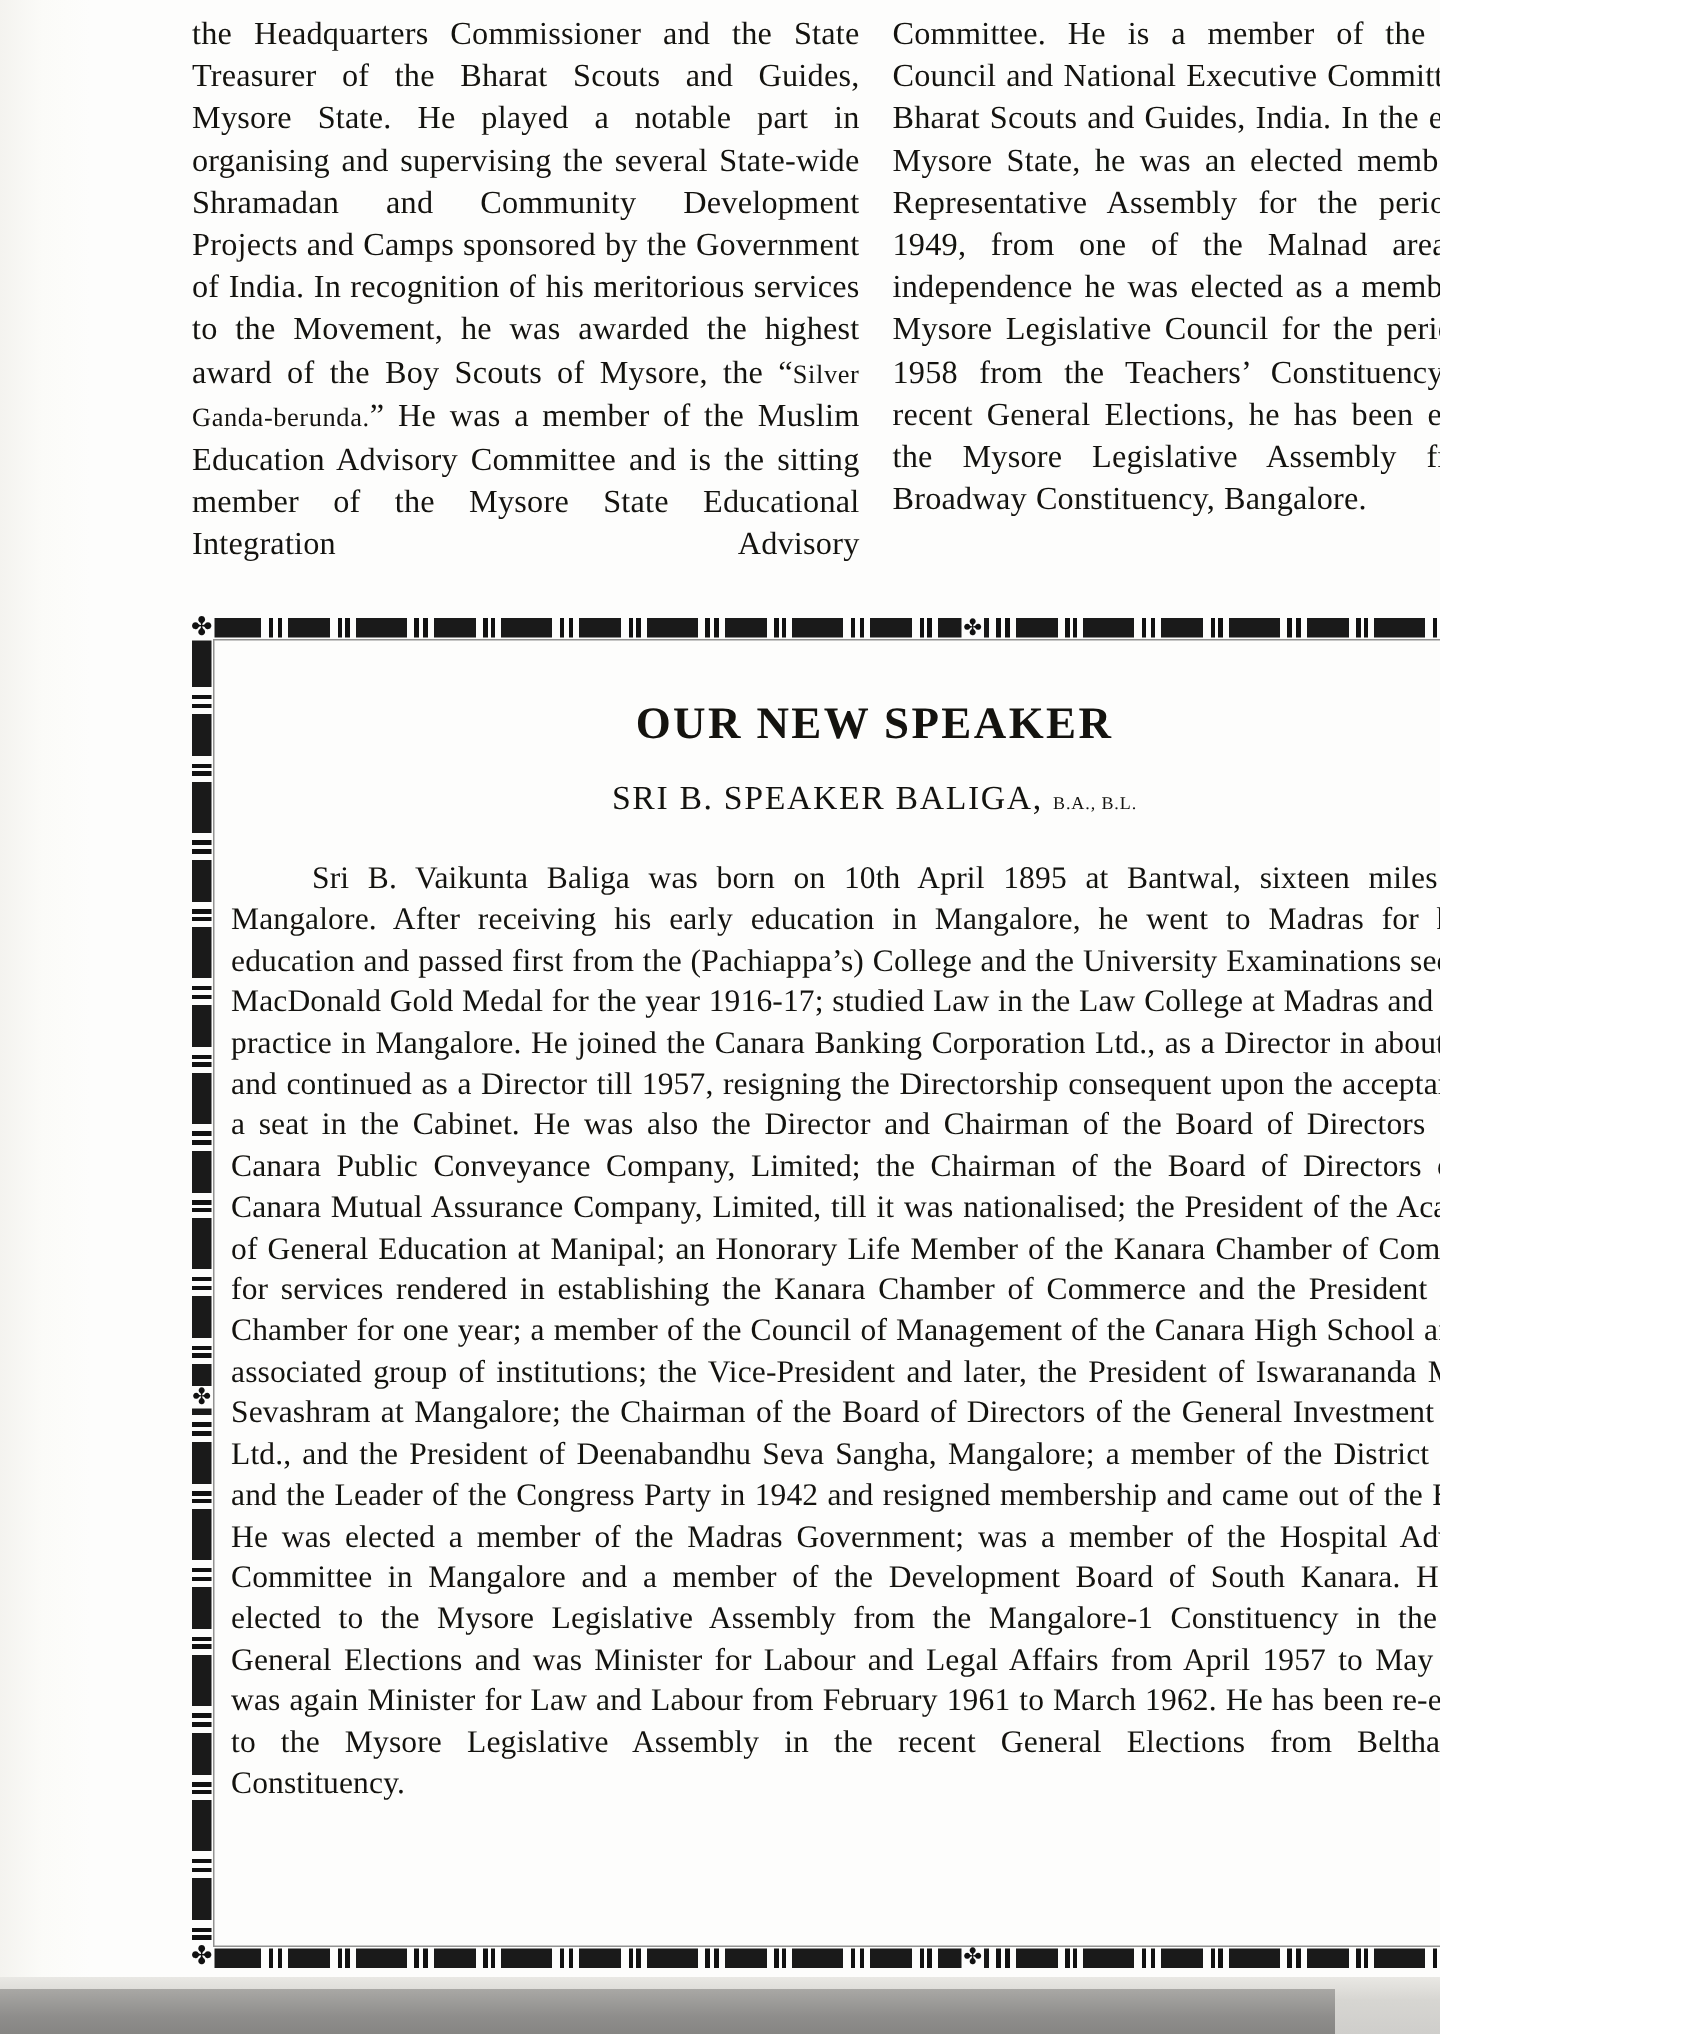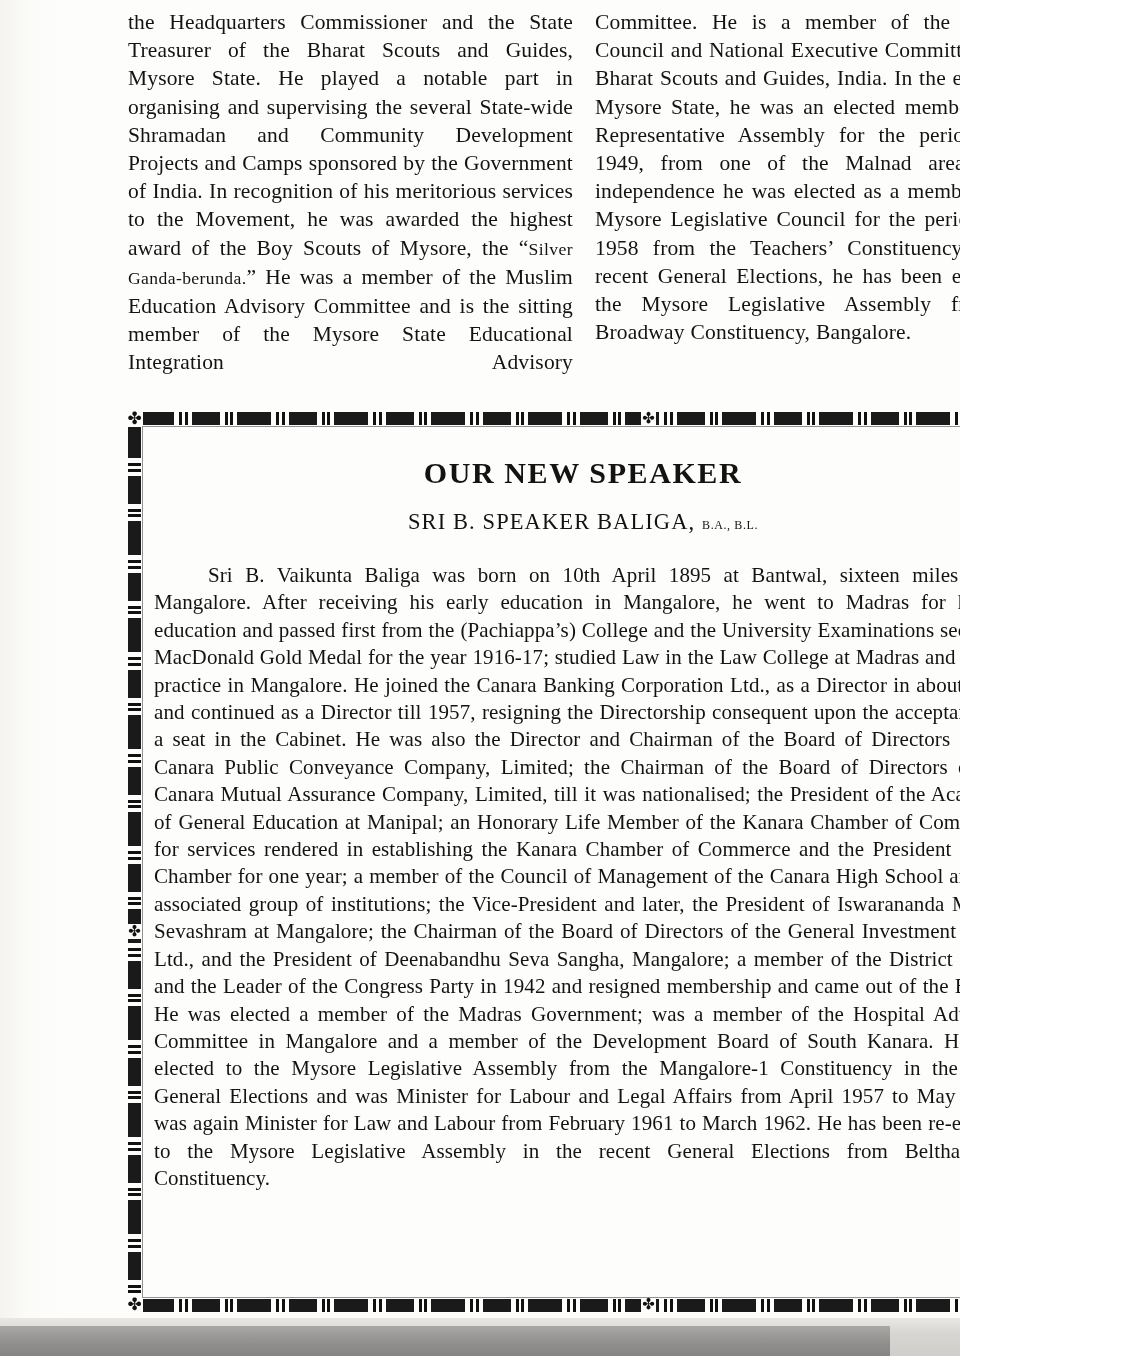--- a/index.html
+++ b/index.html
@@ -179,21 +179,21 @@
     left: 26px;
     top: 24px;
     width: 858px;
   }
 
   .feature-title {
     text-align: center;
     font-size: 30px;
     font-weight: bold;
     letter-spacing: 1.6px;
-    margin: 20px 0 0 0;
+    margin: 30px 0 0 0;
     font-family: "Liberation Serif", "DejaVu Serif", serif;
   }
   .feature-subtitle {
     text-align: center;
     font-size: 22.5px;
     letter-spacing: 1.1px;
     margin: 19px 0 0 0;
   }
   .feature-subtitle .degrees {
     font-size: 12px;

